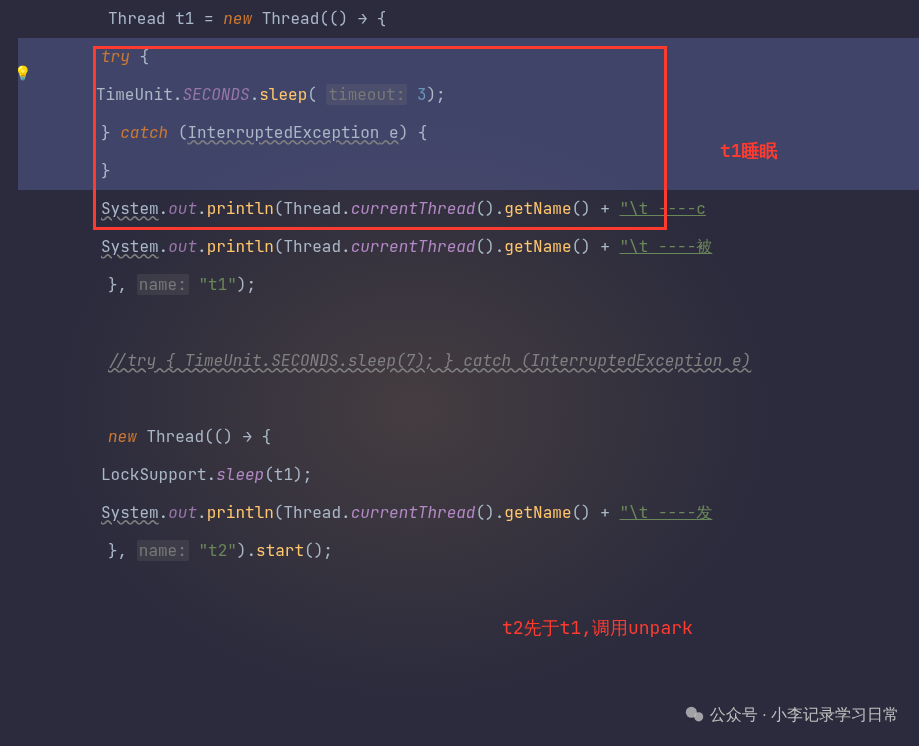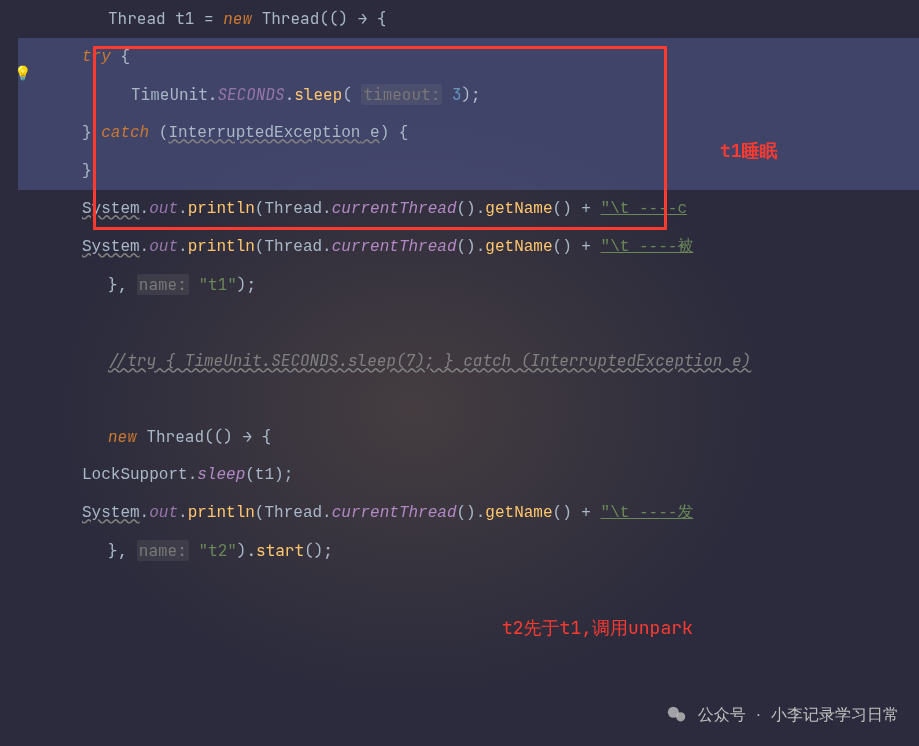--- a/index.html
+++ b/index.html
@@ -71,21 +71,21 @@
       top: 609px;
       color: #ff3b30;
       font-size: 18px;
     }
     .watermark {
       position: absolute;
       right: 20px;
       bottom: 20px;
       display: flex;
       align-items: center;
-      gap: 10px;
+      gap: 4px;
       color: #c0c0c0;
       font-size: 16px;
       font-family: sans-serif;
     }
     .wechat-icon {
       width: 22px;
       height: 22px;
     }
     .kw-italic { color: #cc7832; font-style: italic; }
     .type { color: #a9b7c6; }
@@ -94,22 +94,22 @@
     .method-italic { color: #b389c5; font-style: italic; }
     .static-field { color: #9876aa; font-style: italic; }
     .string { color: #6a8759; }
     .comment { color: #808080; font-style: italic; }
     .hint { color: #787878; background: rgba(120,120,120,0.2); padding: 0 2px; border-radius: 2px; }
     .num { color: #6897bb; }
     .op { color: #a9b7c6; }
     .underline { text-decoration: underline; text-decoration-style: wavy; text-decoration-color: #808080; }
     .underline-green { text-decoration: underline; text-decoration-color: #6a8759; }
     .indent1 { padding-left: 90px; }
-    .indent2 { padding-left: 64px; font-family: Liberation Mono, monospace; }
-    .indent3 { padding-left: 113px; }
+    .indent2 { padding-left: 83px; }
+    .indent3 { padding-left: 78px; }
     .bg-overlay {
       position: absolute;
       inset: 0;
       opacity: 0.15;
       background: radial-gradient(ellipse at 45% 55%, #d4a050 0%, transparent 50%);
       pointer-events: none;
     }
   </style>
 </head>
 <body>

